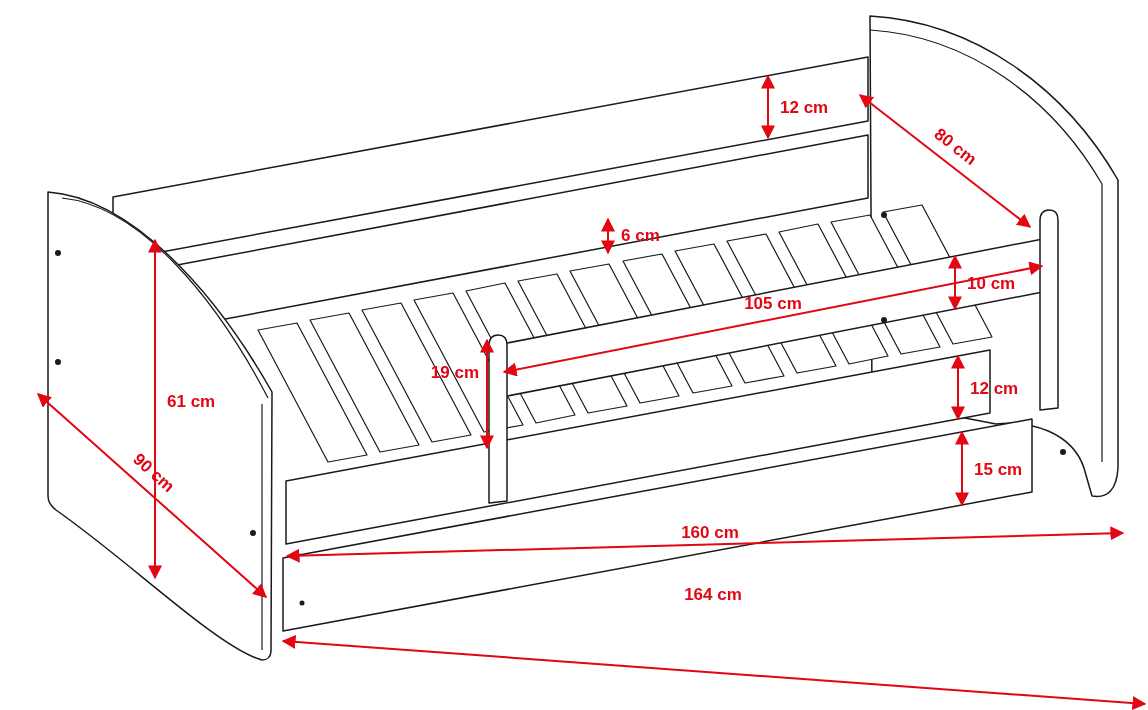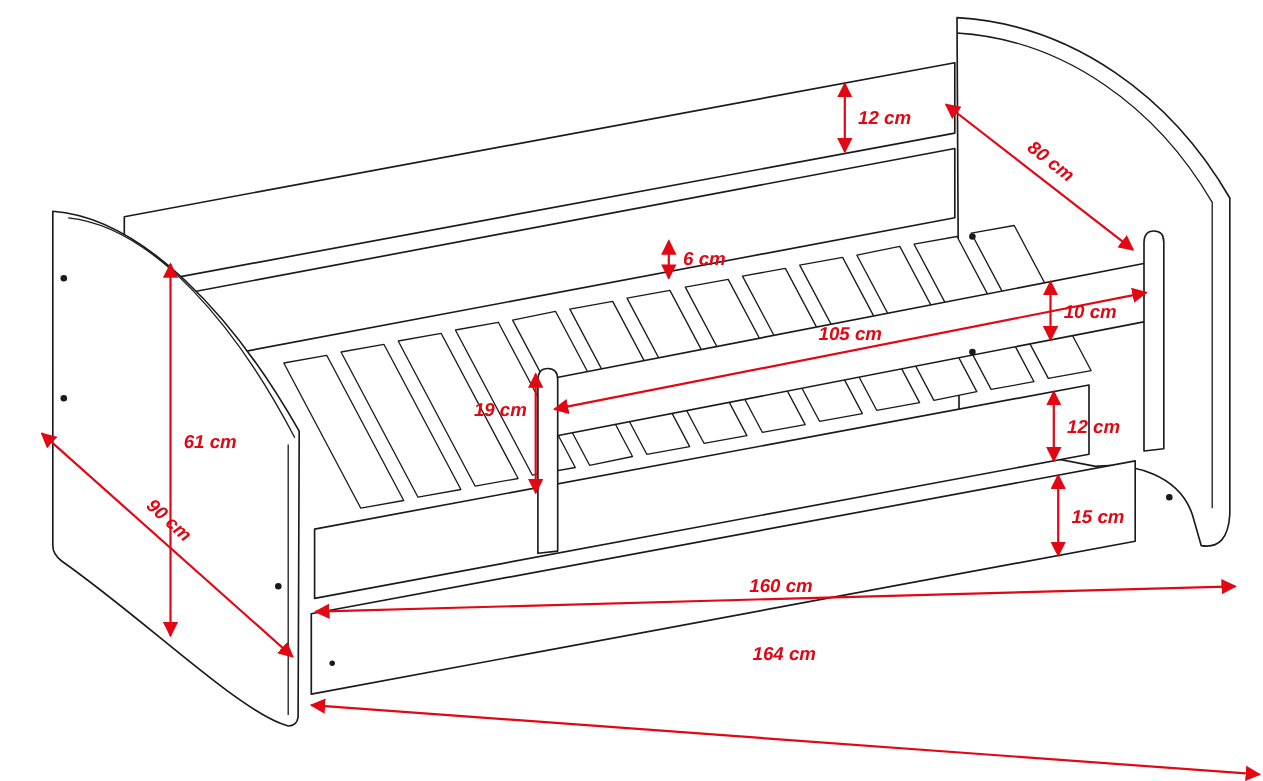--- a/index.html
+++ b/index.html
@@ -1,17 +1,17 @@
 <!DOCTYPE html>
 <html><head>
 <meta charset="utf-8">
 <style>
   html,body{margin:0;padding:0;background:#ffffff;}
   .stage{position:relative;width:1148px;height:710px;background:#ffffff;overflow:hidden;
-         font-family:"Liberation Sans",sans-serif;font-style:italic;}
+         font-family:"Liberation Sans",sans-serif;}
   svg{display:block;}
   .wood{fill:#ffffff;stroke:#1a1a1a;stroke-width:1.5;stroke-linejoin:round;}
   .thin{fill:none;stroke:#1a1a1a;stroke-width:1.2;}
   .slat{fill:#ffffff;stroke:#1a1a1a;stroke-width:1.2;stroke-linejoin:round;}
   .dot{fill:#1a1a1a;stroke:none;}
   .dim-line{stroke:#e30613;stroke-width:2;fill:none;}
   .dim-label{fill:#e30613;font-weight:bold;font-size:17px;
              font-family:"Liberation Sans",sans-serif;}
 </style>
 </head>

